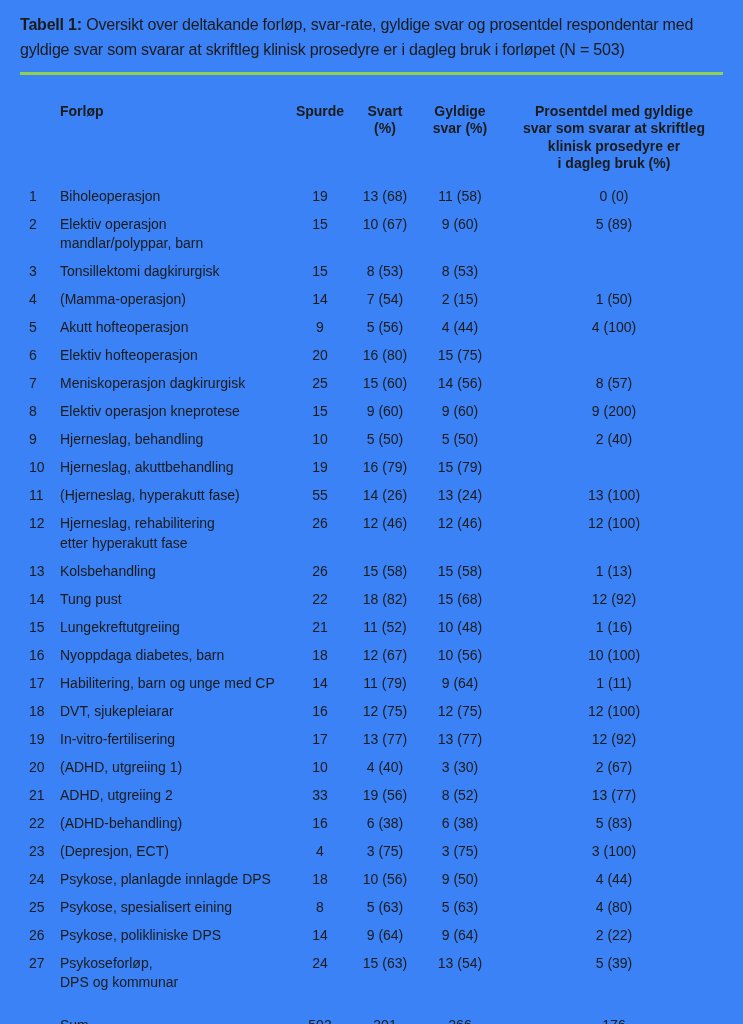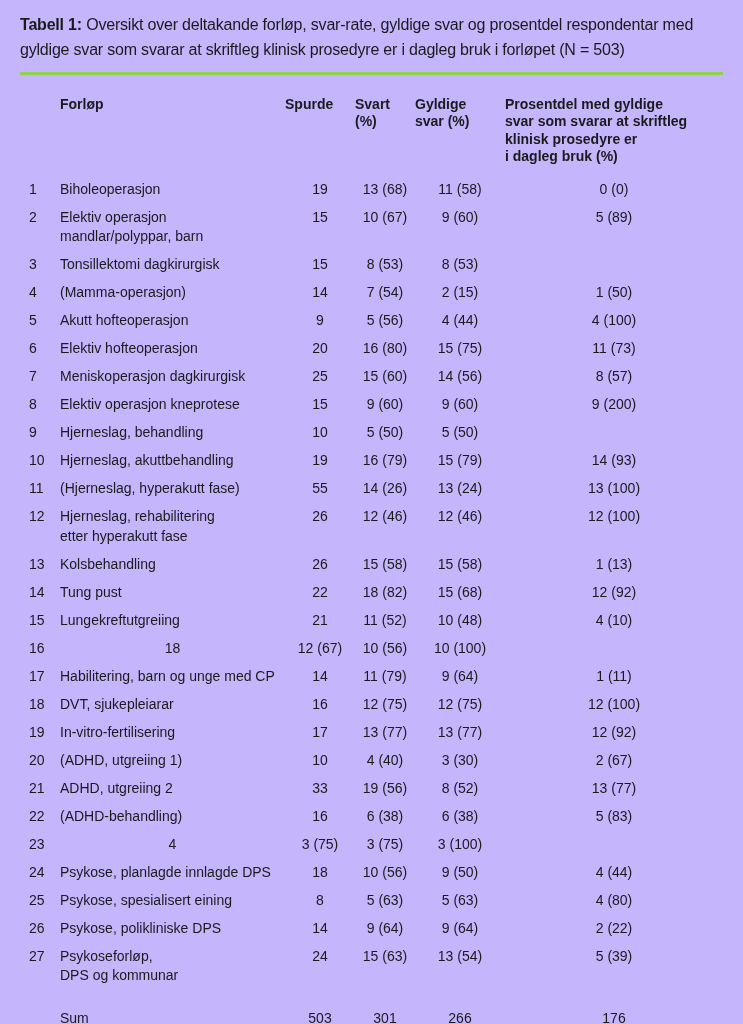--- a/index.html
+++ b/index.html
@@ -1,19 +1,19 @@
 <!DOCTYPE html>
 <html style="--accent: #92d050; --ink: #1b1b1b;"><head>
 <meta charset="utf-8">
 <style>
   :root { --accent: #92d050; --ink: #1b1b1b; }
   * { margin: 0; padding: 0; box-sizing: border-box; }
   html, body { background: #ffffff; }
   .page {
-    width: 743px; height: 1024px; background: #c4b5fd;
+    width: 743px; height: 1024px; background: #3b82f6;
     font-family: "Liberation Sans", sans-serif;
     color: var(--ink);
     overflow: hidden;
     display: flex; flex-direction: column;
   }
   .title {
     margin: 13px 18px 9px 20px;
     font-size: 16px; line-height: 1.55; letter-spacing: -0.2px;
     color: var(--ink);
   }
@@ -21,24 +21,24 @@
   .rule {
     height: 3px; background: var(--accent);
     margin: 0 20px; border: none; flex: none;
   }
   .grid {
     display: grid;
     grid-template-columns: 40px 225px 70px 60px 90px 1fr;
     margin: 0 20px;
   }
   .thead {
-    margin-top: 21px; margin-bottom: 14px;
+    margin-top: 28px; margin-bottom: 14px;
     font-weight: bold; font-size: 14px; line-height: 17.5px;
   }
-  .thead .hc { white-space: pre-line; }
+  .thead .hc { white-space: pre-line; text-align: center; }
   .thead .hc.left { text-align: left; }
   .tbody { flex: none; }
   .trow { margin-bottom: 8.5px; font-size: 14px; line-height: 19.5px; }
   .c.nr { padding-left: 9px; }
   .c.name { white-space: pre-line; padding-right: 6px; }
   .c.num { text-align: center; }
   .sumrow { margin-top: 15px; margin-bottom: 0; }
 </style>
 </head>
 <body>
@@ -108,21 +108,20 @@
       <div class="c num">4 (44)</div>
       <div class="c num">4 (100)</div>
     </div>
 
     <div class="grid trow">
       <div class="c nr">6</div>
       <div class="c name">Elektiv hofteoperasjon</div>
       <div class="c num">20</div>
       <div class="c num">16 (80)</div>
       <div class="c num">15 (75)</div>
-      <div class="c num">11 (73)</div>
     </div>
 
     <div class="grid trow">
       <div class="c nr">7</div>
       <div class="c name">Meniskoperasjon dagkirurgisk</div>
       <div class="c num">25</div>
       <div class="c num">15 (60)</div>
       <div class="c num">14 (56)</div>
       <div class="c num">8 (57)</div>
     </div>
@@ -135,29 +134,29 @@
       <div class="c num">9 (60)</div>
       <div class="c num">9 (200)</div>
     </div>
 
     <div class="grid trow">
       <div class="c nr">9</div>
       <div class="c name">Hjerneslag, behandling</div>
       <div class="c num">10</div>
       <div class="c num">5 (50)</div>
       <div class="c num">5 (50)</div>
+      <div class="c num">2 (40)</div>
     </div>
 
     <div class="grid trow">
       <div class="c nr">10</div>
       <div class="c name">Hjerneslag, akuttbehandling</div>
       <div class="c num">19</div>
       <div class="c num">16 (79)</div>
       <div class="c num">15 (79)</div>
-      <div class="c num">14 (93)</div>
     </div>
 
     <div class="grid trow">
       <div class="c nr">11</div>
       <div class="c name">(Hjerneslag, hyperakutt fase)</div>
       <div class="c num">55</div>
       <div class="c num">14 (26)</div>
       <div class="c num">13 (24)</div>
       <div class="c num">13 (100)</div>
     </div>
@@ -189,25 +188,26 @@
       <div class="c num">15 (68)</div>
       <div class="c num">12 (92)</div>
     </div>
 
     <div class="grid trow">
       <div class="c nr">15</div>
       <div class="c name">Lungekreftutgreiing</div>
       <div class="c num">21</div>
       <div class="c num">11 (52)</div>
       <div class="c num">10 (48)</div>
-      <div class="c num">4 (10)</div>
+      <div class="c num">1 (16)</div>
     </div>
 
     <div class="grid trow">
       <div class="c nr">16</div>
+      <div class="c name">Nyoppdaga diabetes, barn</div>
       <div class="c num">18</div>
       <div class="c num">12 (67)</div>
       <div class="c num">10 (56)</div>
       <div class="c num">10 (100)</div>
     </div>
 
     <div class="grid trow">
       <div class="c nr">17</div>
       <div class="c name">Habilitering, barn og unge med CP</div>
       <div class="c num">14</div>
@@ -256,20 +256,21 @@
       <div class="c nr">22</div>
       <div class="c name">(ADHD-behandling)</div>
       <div class="c num">16</div>
       <div class="c num">6 (38)</div>
       <div class="c num">6 (38)</div>
       <div class="c num">5 (83)</div>
     </div>
 
     <div class="grid trow">
       <div class="c nr">23</div>
+      <div class="c name">(Depresjon, ECT)</div>
       <div class="c num">4</div>
       <div class="c num">3 (75)</div>
       <div class="c num">3 (75)</div>
       <div class="c num">3 (100)</div>
     </div>
 
     <div class="grid trow">
       <div class="c nr">24</div>
       <div class="c name">Psykose, planlagde innlagde DPS</div>
       <div class="c num">18</div>

